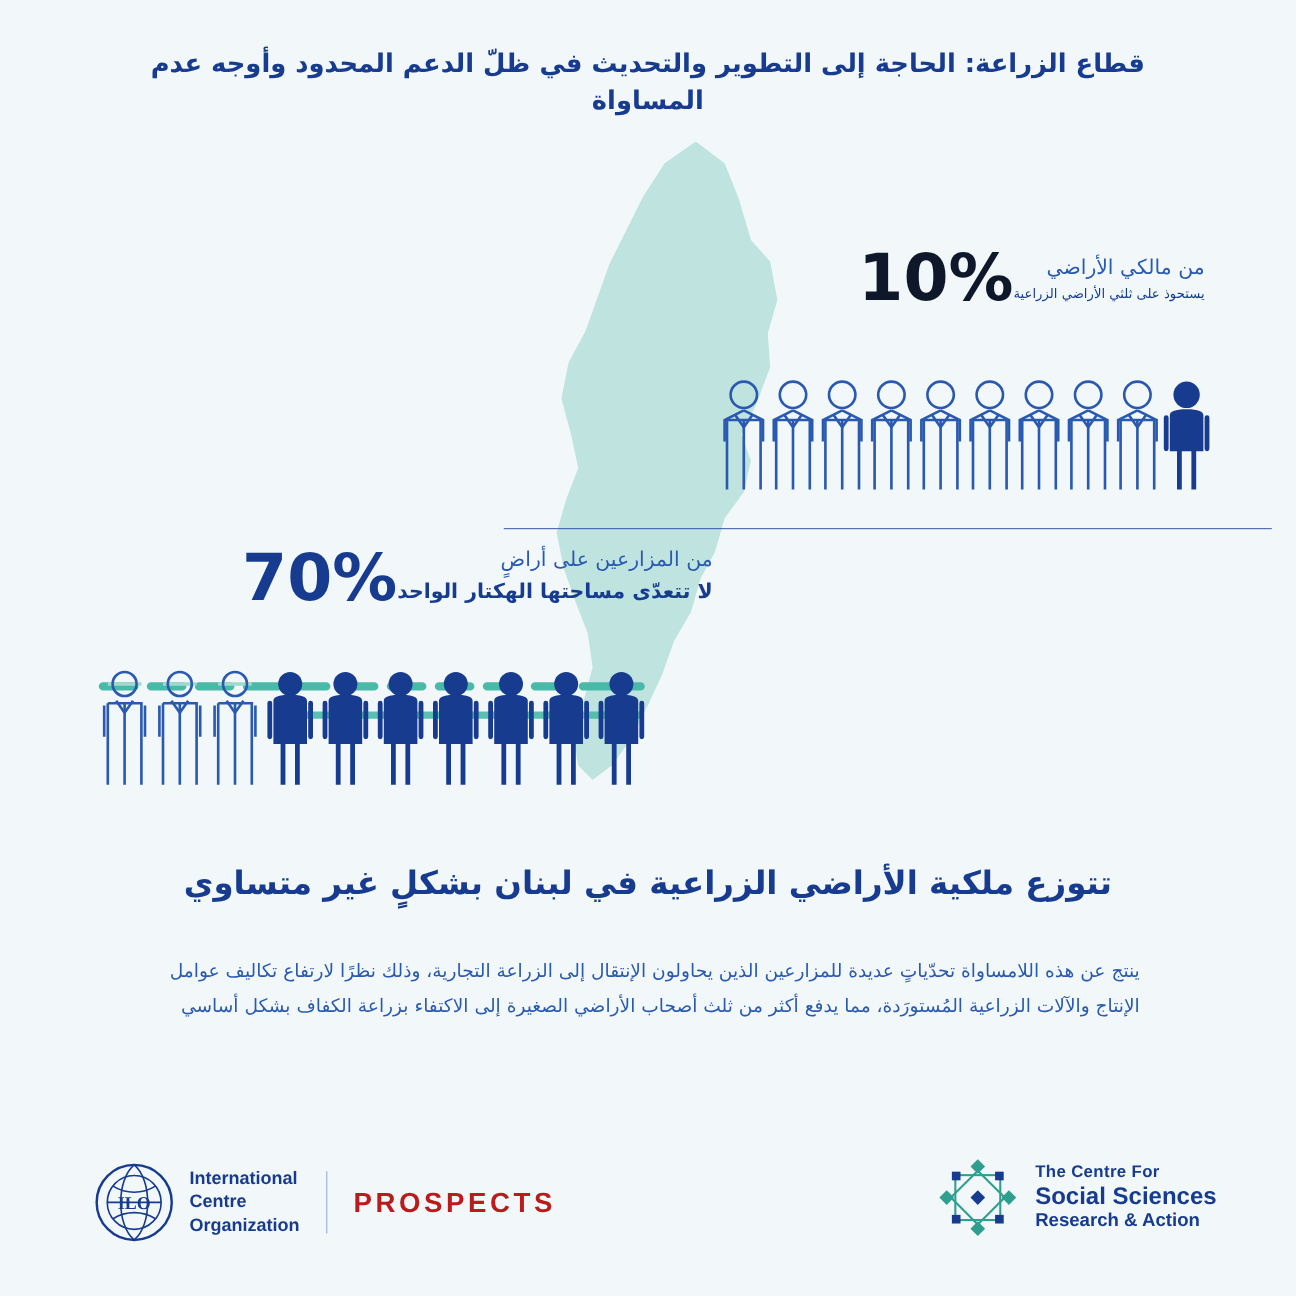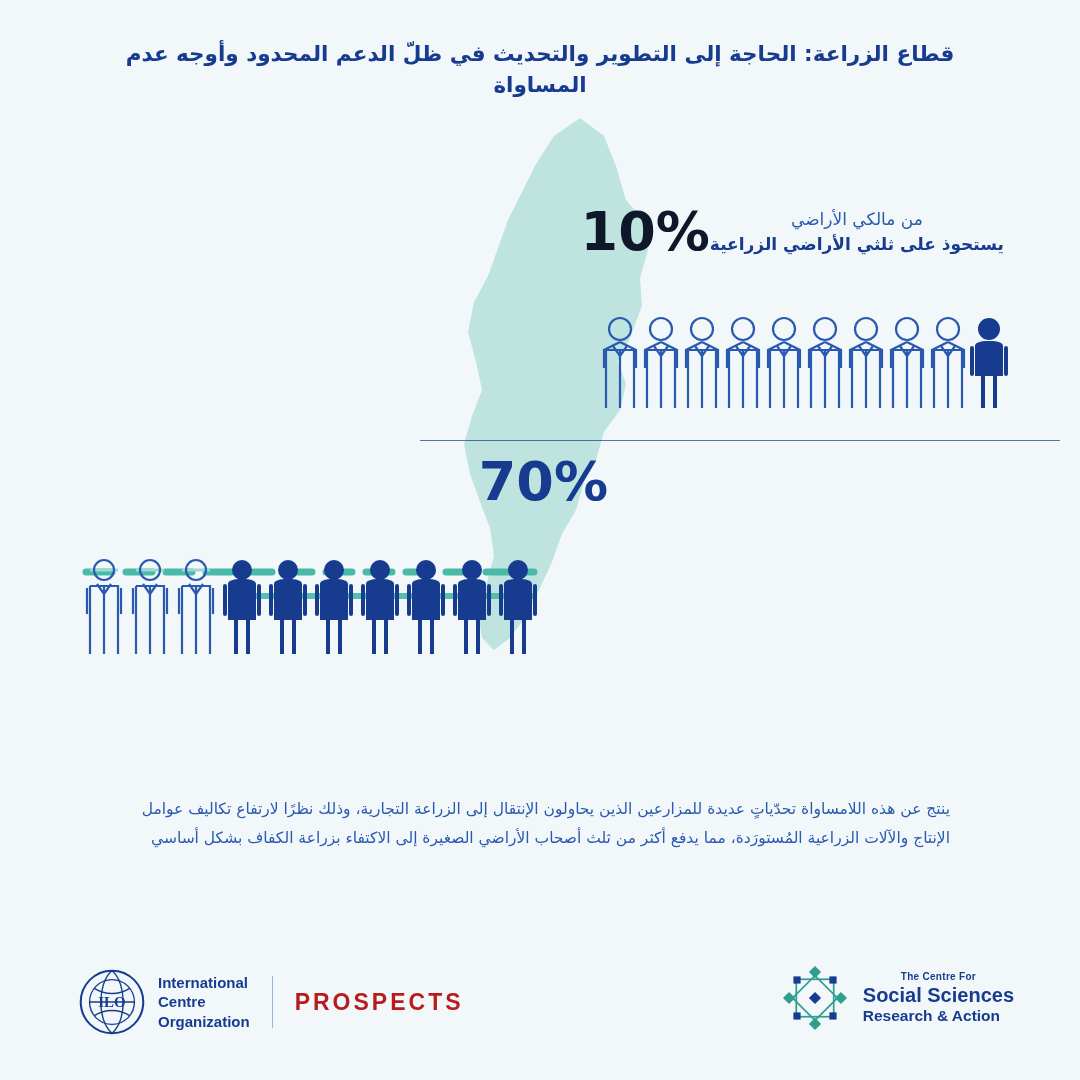--- a/index.html
+++ b/index.html
@@ -62,25 +62,24 @@
   .stat1 .lines {
     display:inline-block;
     vertical-align:middle;
     margin-right:14px;
     text-align:right;
   }
   .stat1 .l1 {
     font-size:17px;
     color:#2a5ab0;
     line-height:1.5;
-    text-align:center;
   }
   .stat1 .l2 {
-    font-size:17px;
-    font-weight:bold;
+    font-size:11px;
+    font-weight:normal;
     color:#173b8f;
     line-height:1.5;
   }
 
   .people1 {
     position:absolute;
     top:312px; right:62px;
     width:420px; height:100px;
   }
 
@@ -169,21 +168,21 @@
 
   .centre-block {
     position:absolute;
     right:66px; bottom:10px;
     display:flex;
     align-items:center;
     direction:ltr;
   }
   .centre-mark { width:72px; height:72px; margin-right:12px; }
   .centre-text { text-align:left; line-height:1.2; font-family:"Liberation Sans", sans-serif; }
-  .centre-text .t1 { font-size:10px; font-weight:bold; color:#173b8f; letter-spacing:.3px;text-align:center; }
+  .centre-text .t1 { font-size:14px; font-weight:bold; color:#173b8f; letter-spacing:.3px; }
   .centre-text .t2 { font-size:20px; font-weight:bold; color:#173b8f; }
   .centre-text .t3 { font-size:15.5px; font-weight:bold; color:#173b8f; }
 </style>
 </head>
 <body>
 
 <div class="stage">
 
   <div class="headline">قطاع الزراعة: الحاجة إلى التطوير والتحديث في ظلّ الدعم المحدود وأوجه عدم المساواة</div>
 
@@ -231,20 +230,24 @@
       <use href="#person-o" x="250" y="4"></use>
       <use href="#person-o" x="291" y="4"></use>
       <use href="#person-o" x="332" y="4"></use>
       <use href="#person-f" x="373" y="4"></use>
     </svg>
   </div>
 
   <div class="stat2">
     <div class="row">
       <span class="big">70%</span>
+      <span class="lines">
+        <div class="l1">من المزارعين على أراضٍ</div>
+        <div class="l2">لا تتعدّى مساحتها الهكتار الواحد</div>
+      </span>
     </div>
   </div>
 
   <div class="people2">
     <svg viewBox="0 0 460 110" xmlns="http://www.w3.org/2000/svg" aria-hidden="true">
 
       <g stroke="#49b9a8" stroke-width="7" stroke-linecap="round" stroke-dasharray="26 14">
         <line x1="6" y1="20" x2="454" y2="20"></line>
       </g>
       <g stroke="#49b9a8" stroke-width="6" opacity=".9">
@@ -270,20 +273,21 @@
       <use href="#farmer-f" x="144" y="6"></use>
       <use href="#farmer-f" x="190" y="6"></use>
       <use href="#farmer-f" x="236" y="6"></use>
       <use href="#farmer-f" x="282" y="6"></use>
       <use href="#farmer-f" x="328" y="6"></use>
       <use href="#farmer-f" x="374" y="6"></use>
       <use href="#farmer-f" x="420" y="6"></use>
     </svg>
   </div>
 
+  <div class="subhead">تتوزع ملكية الأراضي الزراعية في لبنان بشكلٍ غير متساوي</div>
 
   <div class="body-text">ينتج عن هذه اللامساواة تحدّياتٍ عديدة للمزارعين الذين يحاولون الإنتقال إلى الزراعة التجارية، وذلك نظرًا لارتفاع تكاليف عوامل الإنتاج والآلات الزراعية المُستورَدة، مما يدفع أكثر من ثلث أصحاب الأراضي الصغيرة إلى الاكتفاء بزراعة الكفاف بشكل أساسي</div>
 
   <div class="footer">
 
     <div class="ilo-block">
       <svg class="ilo-emblem" viewBox="0 0 100 100" aria-hidden="true">
         <circle cx="50" cy="50" r="46" fill="none" stroke="#173b8f" stroke-width="3"></circle>
         <circle cx="50" cy="50" r="33" fill="none" stroke="#173b8f" stroke-width="2"></circle>
         <g stroke="#173b8f" stroke-width="2" fill="none">

